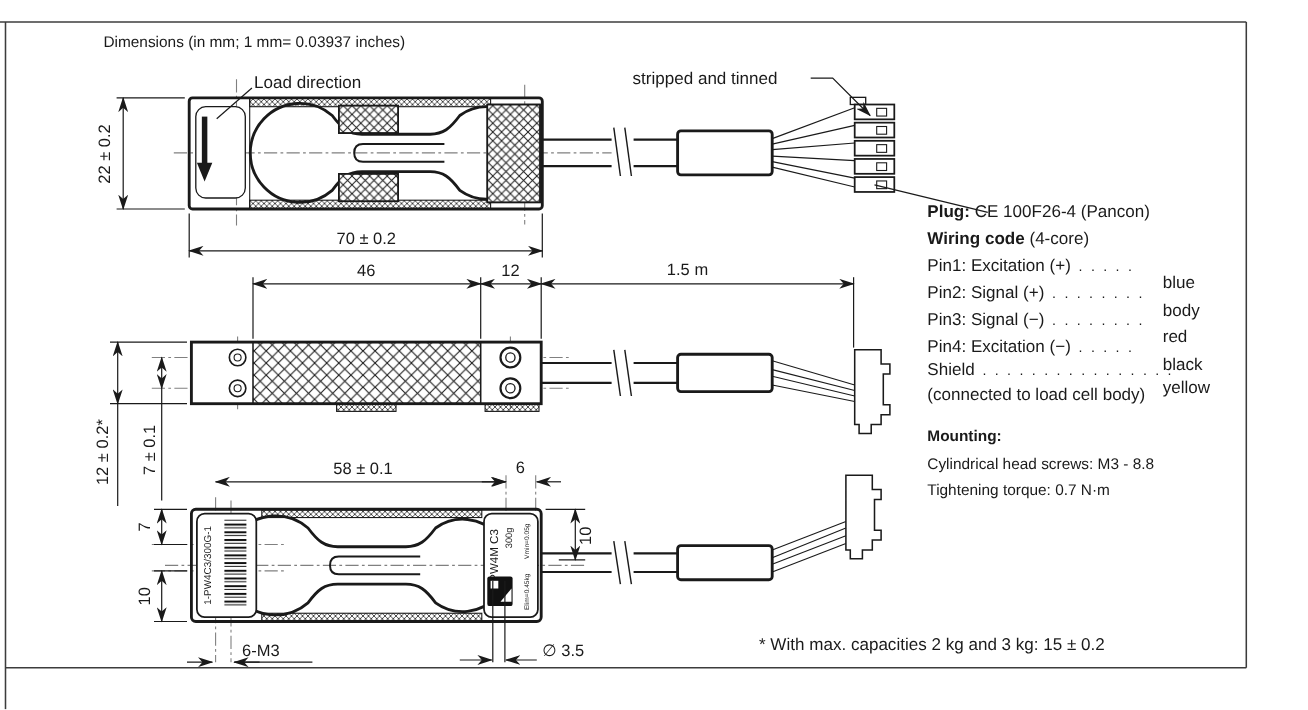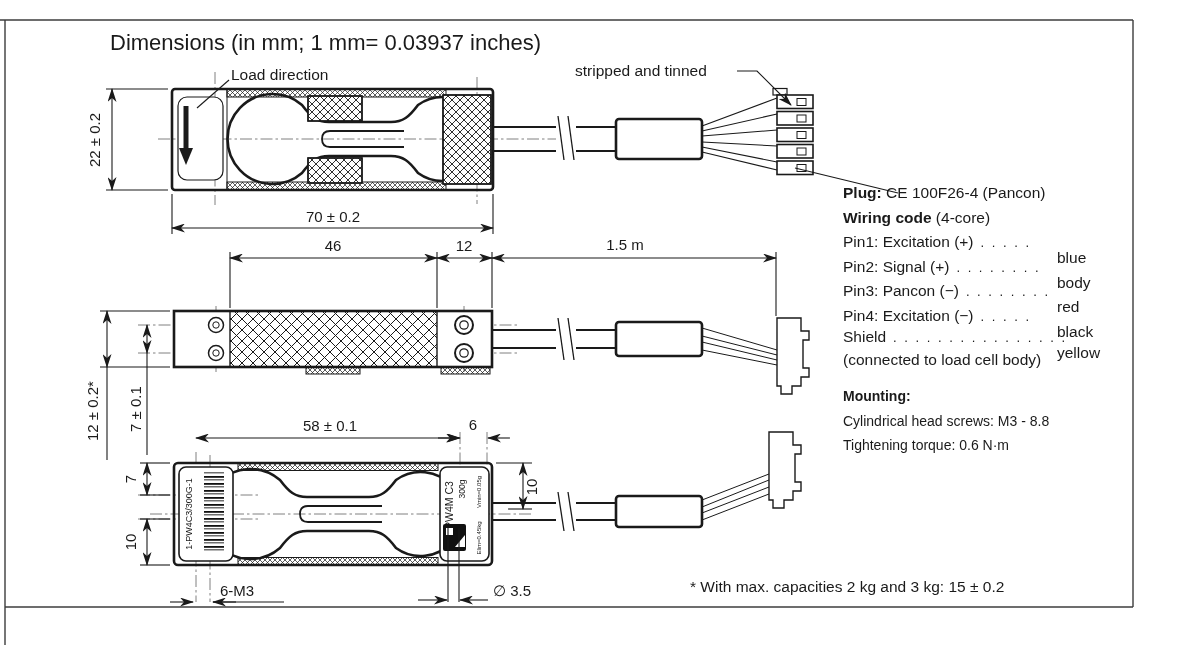--- a/index.html
+++ b/index.html
@@ -1,20 +1,20 @@
 <!DOCTYPE html>
 <html><head>
 <meta charset="utf-8">
 <style>
   html,body{margin:0;padding:0;background:#fff;}
   #page{position:relative;width:1189px;height:645px;background:#ffffff;overflow:hidden;
         font-family:"Liberation Sans", sans-serif;color:#1a1a1a;}
   #drawing{position:absolute;left:0;top:0;}
   .abs{position:absolute;}
-  #title{left:94px;top:30px;font-size:22px;margin-left:16px;}
+  #title{left:94px;top:30px;font-size:14px;}
   #plug-block{left:843px;top:181px;width:292px;font-size:15.5px;line-height:24.5px;}
   .b{font-weight:bold;}
   .pin-row{position:relative;height:24.5px;white-space:nowrap;}
   .pin-row.tight{height:18px;line-height:18px;}
   .dots{margin-left:7px;letter-spacing:2px;font-size:13px;color:#1a1a1a;}
   .pin-color{position:absolute;left:214px;top:16px;}
   .note-row{margin-top:2px;}
   #mounting-block{left:843px;top:384px;font-size:14px;line-height:24.5px;}
   #footnote{left:690px;top:578px;width:430px;text-align:left;font-size:15.5px;}
   svg text{font-family:"Liberation Sans", sans-serif;fill:#1a1a1a;}
@@ -296,27 +296,27 @@
   <use href="#plugside" transform="translate(-8,114)"></use>
 </svg>
 
 <div id="title" class="abs">Dimensions (in mm; 1 mm= 0.03937 inches)</div>
 
 <div id="plug-block" class="abs">
   <div class="pin-row"><span class="b">Plug:</span><span> CE 100F26-4 (Pancon)</span></div>
   <div class="pin-row"><span class="b">Wiring code</span><span> (4-core)</span></div>
   <div class="pin-row"><span>Pin1: Excitation (+)</span><span class="dots">. . . . .</span><span class="pin-color">blue</span></div>
   <div class="pin-row"><span>Pin2: Signal (+)</span><span class="dots">. . . . . . . .</span><span class="pin-color">body</span></div>
-  <div class="pin-row"><span>Pin3: Pancon (−)</span><span class="dots">. . . . . . . .</span><span class="pin-color">red</span></div>
+  <div class="pin-row"><span>Pin3: Signal (−)</span><span class="dots">. . . . . . . .</span><span class="pin-color">red</span></div>
   <div class="pin-row"><span>Pin4: Excitation (−)</span><span class="dots">. . . . .</span><span class="pin-color">black</span></div>
   <div class="pin-row tight"><span>Shield</span><span class="dots">. . . . . . . . . . . . . . . .</span><span class="pin-color">yellow</span></div>
   <div class="note-row">(connected to load cell body)</div>
 </div>
 
 <div id="mounting-block" class="abs">
   <div class="b">Mounting:</div>
   <div>Cylindrical head screws: M3 - 8.8</div>
-  <div>Tightening torque: 0.6 N·m</div>
+  <div>Tightening torque: 0.7 N·m</div>
 </div>
 
 <div id="footnote" class="abs">* With max. capacities 2 kg and 3 kg: 15 ± 0.2</div>
 
 </div>
 
 </body></html>

